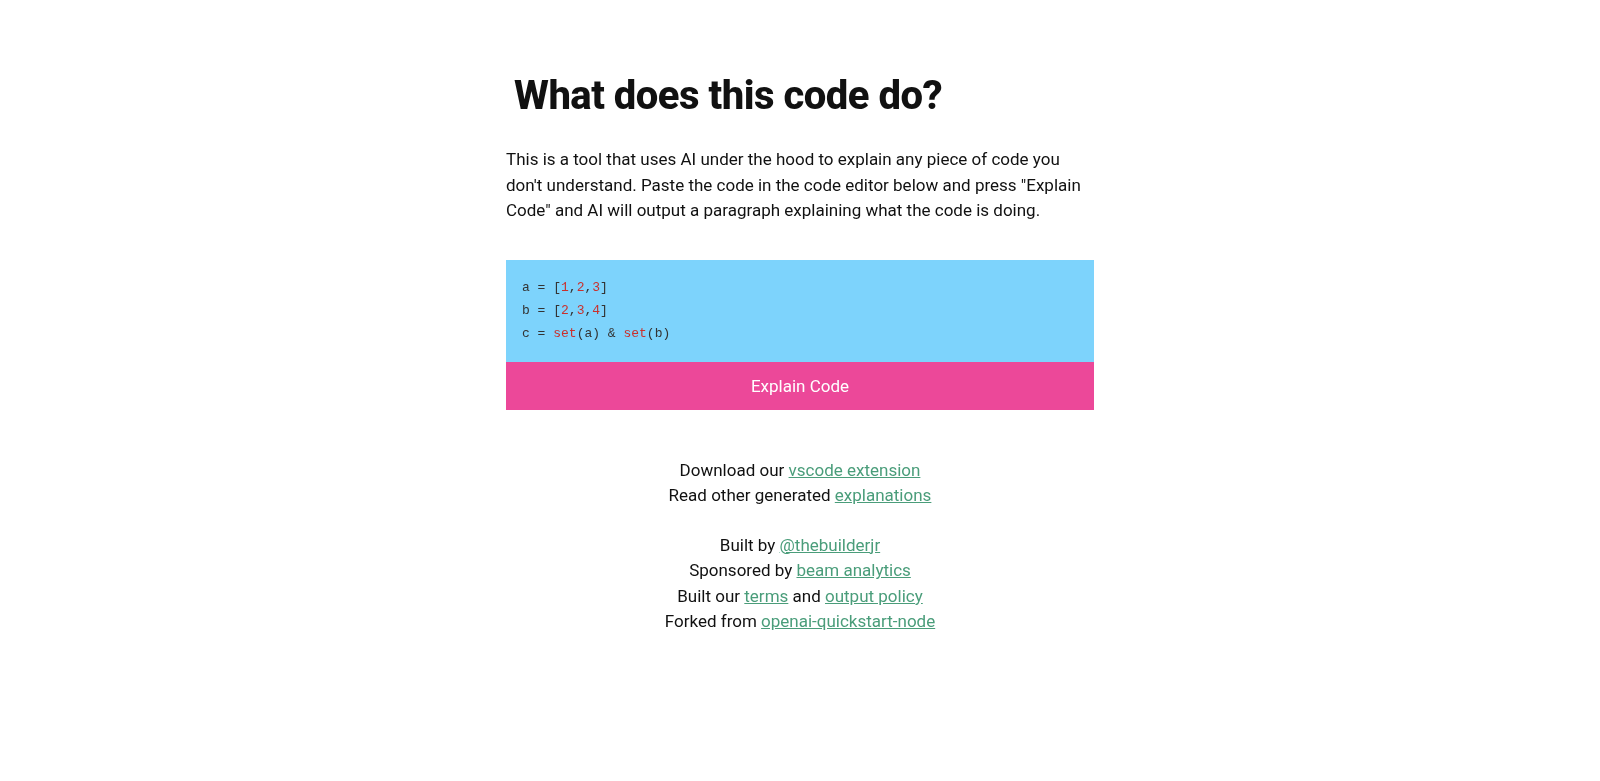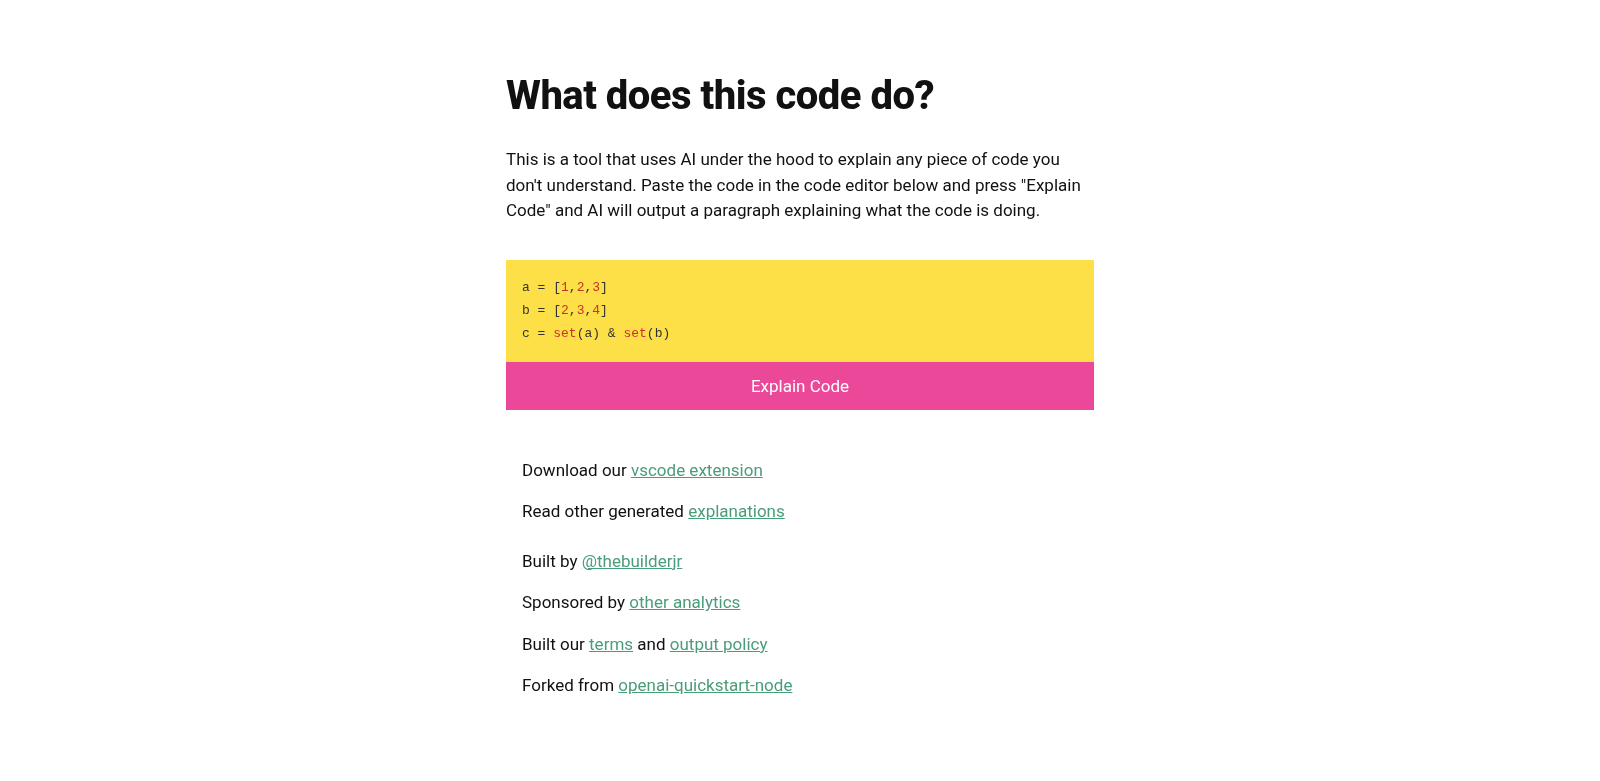--- a/index.html
+++ b/index.html
@@ -18,29 +18,30 @@
       max-width: 588px;
       margin: 0 auto;
       padding-top: 72px;
     }
     h1 {
       font-size: 40px;
       font-weight: 800;
       color: #111111;
       margin-bottom: 28px;
       letter-spacing: -0.5px;
+      margin-left: 8px;
     }
     .description {
       font-size: 17px;
       line-height: 1.5;
       color: #111111;
       margin-bottom: 36px;
     }
     .code-block {
-      background: #fde047;
+      background: #7dd3fc;
       padding: 16px;
       font-family: "SFMono-Regular", Consolas, "Liberation Mono", Menlo, monospace;
       font-size: 13px;
       line-height: 1.8;
       margin-bottom: 0;
       white-space: pre;
       color: #333;
     }
     .code-block .var { color: #333; }
     .code-block .eq { color: #333; }
@@ -61,21 +62,22 @@
       cursor: pointer;
       font-family: inherit;
     }
     .links-section {
       margin-top: 48px;
       font-size: 17px;
       line-height: 1.5;
       color: #111111;
     }
     .links-section p {
-      margin: 16px;
+      margin: 0;
+      text-align: center;
     }
     .link-group2 {
       margin-top: 24px;
     }
     a {
       color: #4a9d7a;
       text-decoration: underline;
     }
   </style>
 </head>
@@ -97,21 +99,21 @@
     </p>
     <p>
       <span>Read other generated </span><a href="#">explanations</a>
     </p>
 
     <div class="link-group2">
       <p>
         <span>Built by </span><a href="#">@thebuilderjr</a>
       </p>
       <p>
-        <span>Sponsored by </span><a href="#">other analytics</a>
+        <span>Sponsored by </span><a href="#">beam analytics</a>
       </p>
       <p>
         <span>Built our </span><a href="#">terms</a><span> and </span><a href="#">output policy</a>
       </p>
       <p>
         <span>Forked from </span><a href="#">openai-quickstart-node</a>
       </p>
     </div>
   </div>
 </div>

